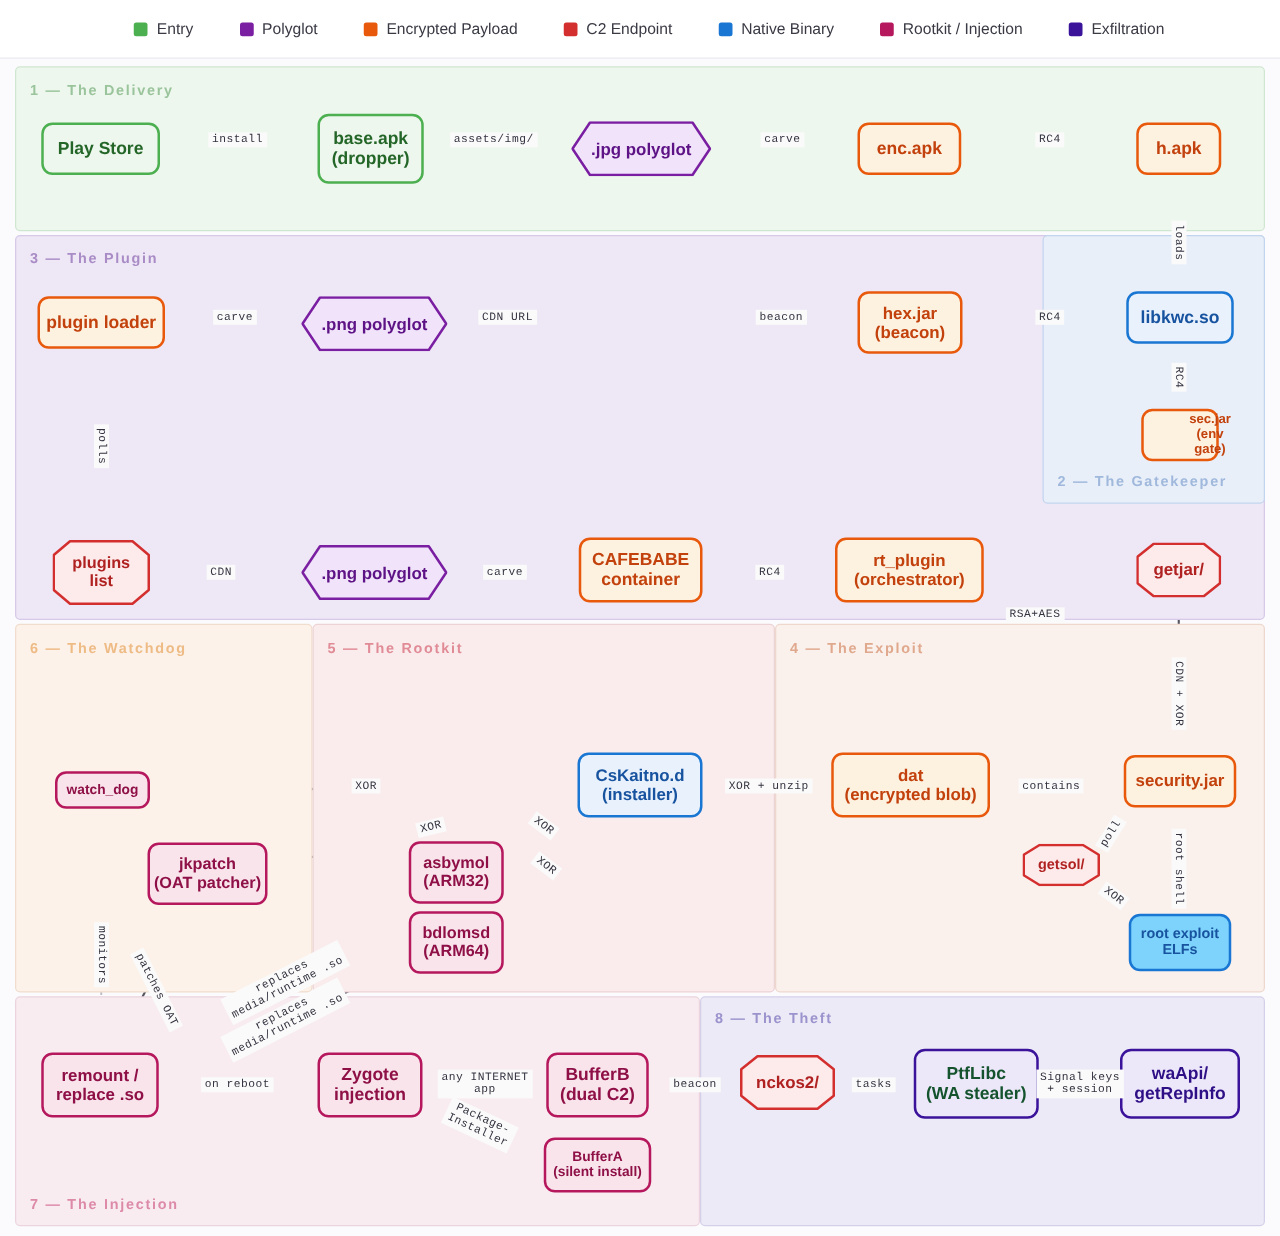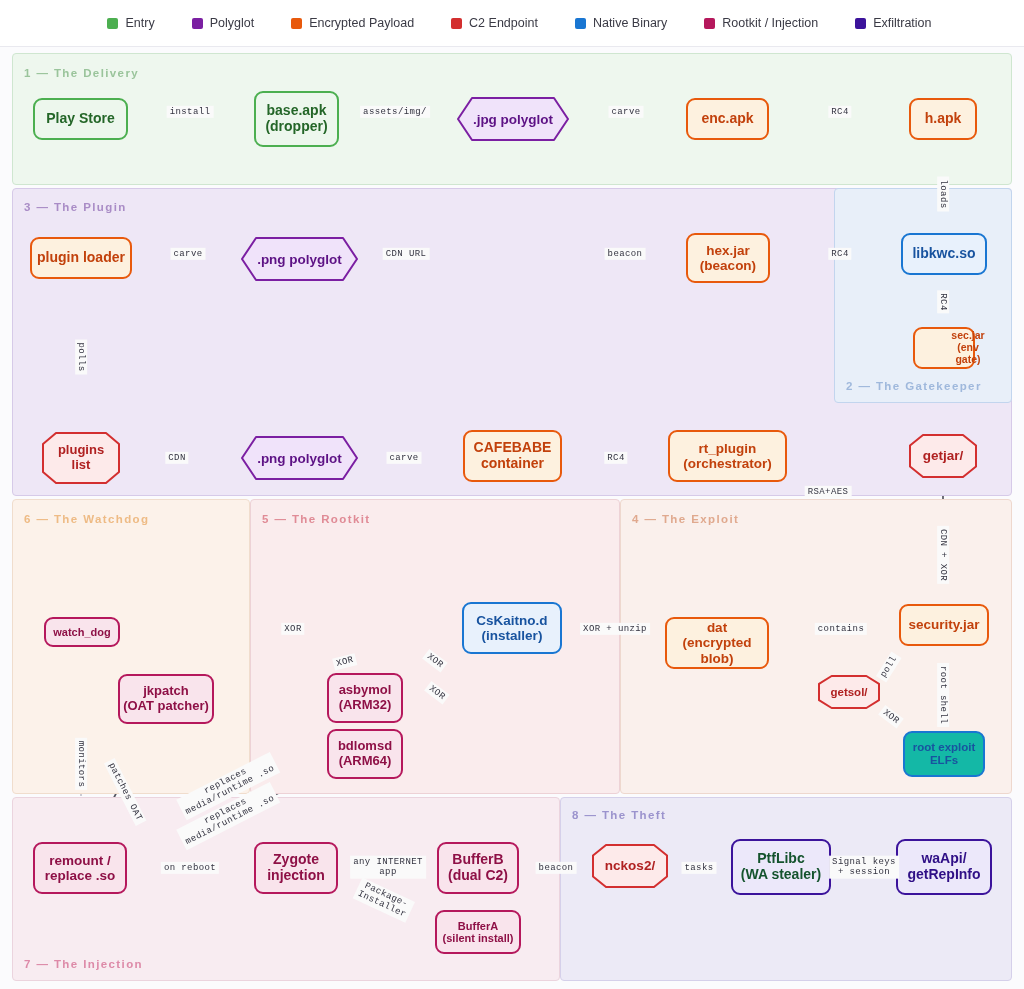--- a/index.html
+++ b/index.html
@@ -281,25 +281,25 @@
       </div>
       <div class="node rect" style="left: 899px; top: 557px; width: 90px; height: 42px; background: rgb(253, 241, 223); border-color: rgb(232, 89, 12); color: rgb(194, 65, 12); font-size: 13.5px;">
         <span class="nlab">security.jar</span>
       </div>
       <div class="octwrap" style="left: 818px; top: 628px; width: 62px; height: 34px;">
         <svg width="62" height="34" viewBox="0 0 62 34">
           <polygon points="13.64,1 48.36,1 61,8.84 61,25.16 48.36,33 13.64,33 1,25.16 1,8.84" fill="#fdeaea" stroke="#d32f2f" stroke-width="2" stroke-linejoin="round"></polygon>
         </svg>
         <div class="octtext" style="color: rgb(176, 33, 33); font-size: 11.5px;">getsol/</div>
       </div>
-      <div class="node rect" style="left: 903px; top: 684px; width: 82px; height: 46px; background: #14b8a6; border-color: rgb(25, 118, 210); color: rgb(24, 83, 159); font-size: 11.5px;">
+      <div class="node rect" style="left: 903px; top: 684px; width: 82px; height: 46px; background: #7dd3fc; border-color: rgb(25, 118, 210); color: rgb(24, 83, 159); font-size: 11.5px;">
         <span class="nlab">root exploit
 ELFs</span>
       </div>
-      <div class="node rect" style="left: 665px; top: 570px; width: 104px; height: 52px; background: rgb(253, 241, 223); border-color: rgb(232, 89, 12); color: rgb(194, 65, 12); font-size: 13.5px;">
+      <div class="node rect" style="left: 665px; top: 555px; width: 127px; height: 52px; background: rgb(253, 241, 223); border-color: rgb(232, 89, 12); color: rgb(194, 65, 12); font-size: 13.5px;">
         <span class="nlab">dat
 (encrypted blob)</span>
       </div>
       <div class="node rect" style="left: 462px; top: 555px; width: 100px; height: 52px; background: rgb(232, 241, 252); border-color: rgb(25, 118, 210); color: rgb(24, 83, 159); font-size: 13.5px;">
         <span class="nlab">CsKaitno.d
 (installer)</span>
       </div>
       <div class="node rect" style="left: 327px; top: 626px; width: 76px; height: 50px; background: rgb(249, 228, 236); border-color: rgb(181, 24, 92); color: rgb(142, 16, 70); font-size: 13px;">
         <span class="nlab">asbymol
 (ARM32)</span>

